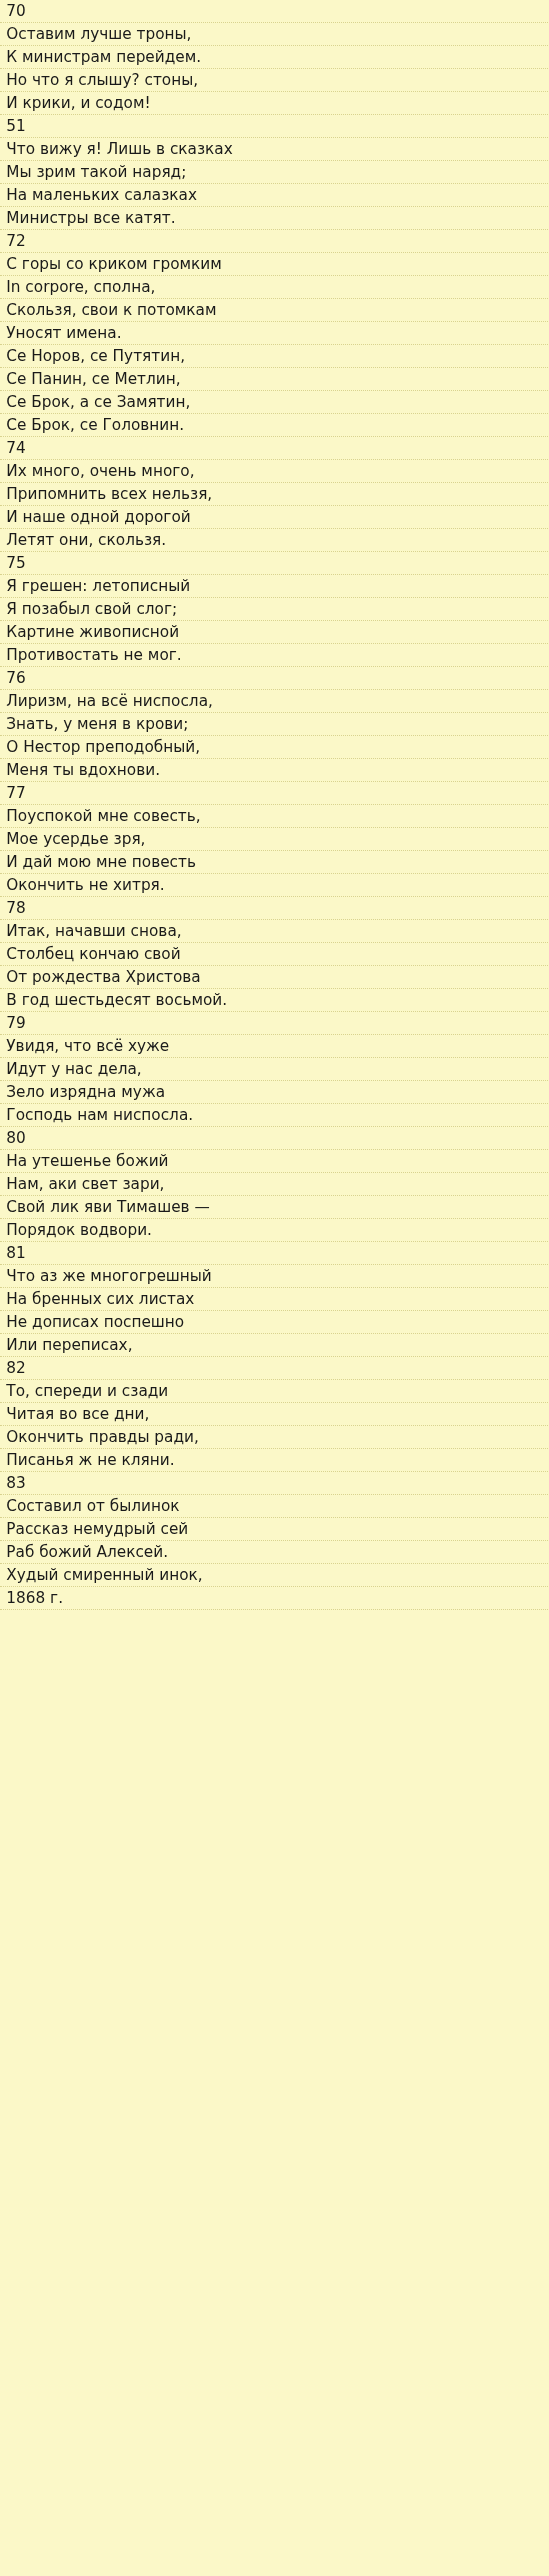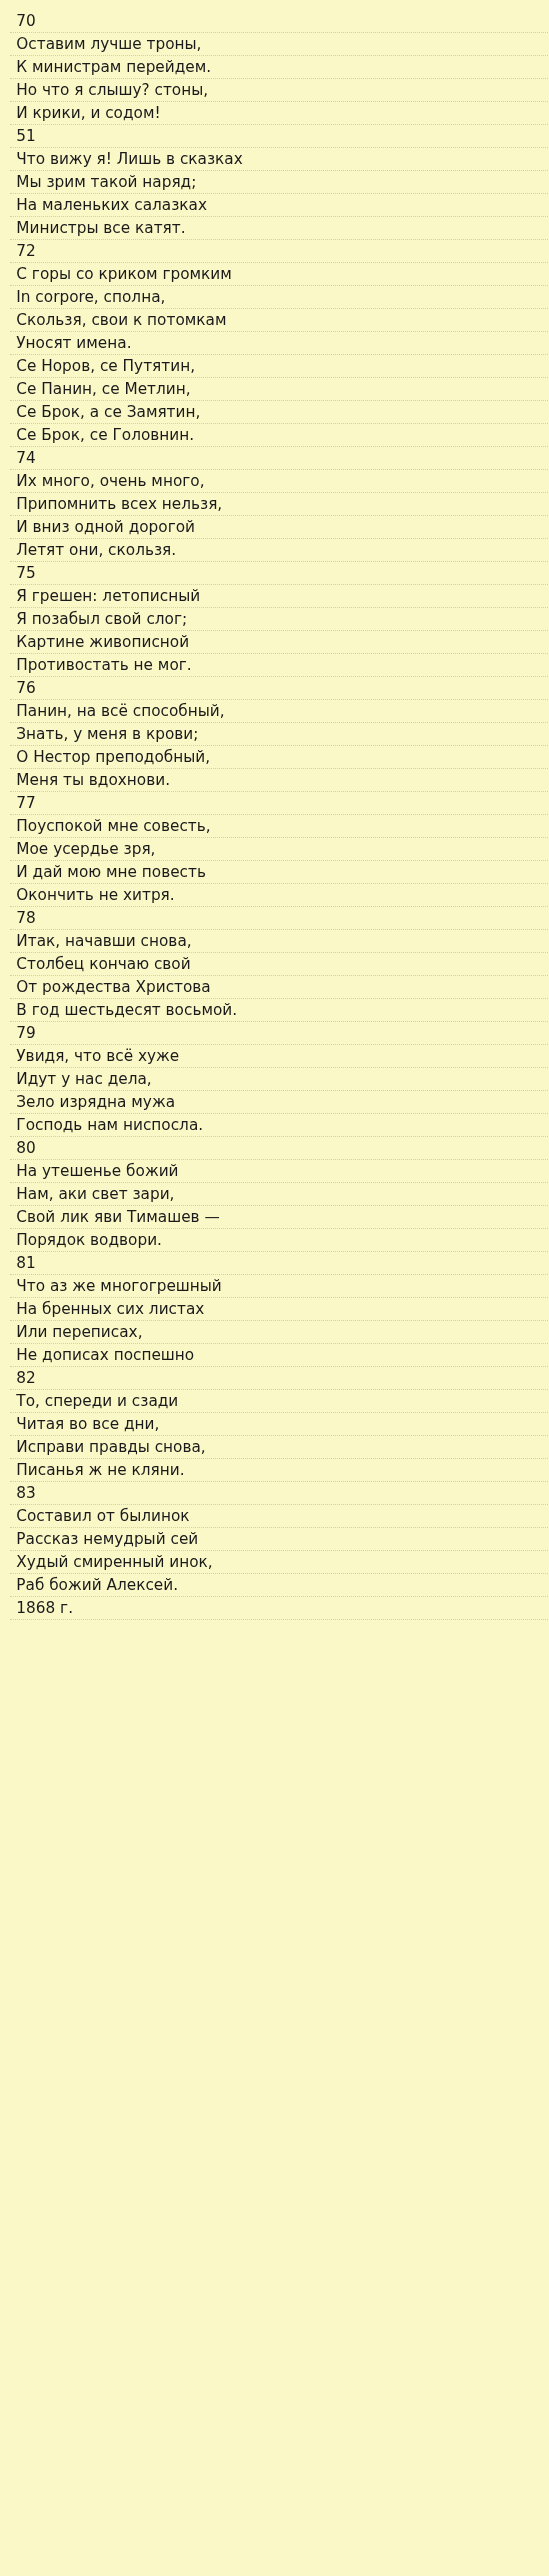--- a/index.html
+++ b/index.html
@@ -6,21 +6,21 @@
     margin: 0;
     padding: 0;
     background: #fbf8c8;
   }
   body {
     width: 550px;
     font-family: "DejaVu Sans", "Liberation Sans", sans-serif;
   }
   #poem {
     width: 518px;
-    padding: 10px;
+    padding: 0;
   }
   .line {
     box-sizing: border-box;
     width: 550px;
     height: 23px;
     line-height: 23px;
     padding-left: 6.3px;
     font-size: 15.3px;
     color: #1a1a1a;
     white-space: pre;
@@ -51,29 +51,29 @@
     <div class="line">In corpore, сполна,</div>
     <div class="line">Скользя, свои к потомкам</div>
     <div class="line">Уносят имена.</div>
     <div class="line">Се Норов, се Путятин,</div>
     <div class="line">Се Панин, се Метлин,</div>
     <div class="line">Се Брок, а се Замятин,</div>
     <div class="line">Се Брок, се Головнин.</div>
     <div class="line num">74</div>
     <div class="line">Их много, очень много,</div>
     <div class="line">Припомнить всех нельзя,</div>
-    <div class="line">И вниз одной дорогой</div>
+    <div class="line">И наше одной дорогой</div>
     <div class="line">Летят они, скользя.</div>
     <div class="line num">75</div>
     <div class="line">Я грешен: летописный</div>
     <div class="line">Я позабыл свой слог;</div>
     <div class="line">Картине живописной</div>
     <div class="line">Противостать не мог.</div>
     <div class="line num">76</div>
-    <div class="line">Панин, на всё способный,</div>
+    <div class="line">Лиризм, на всё ниспосла,</div>
     <div class="line">Знать, у меня в крови;</div>
     <div class="line">О Нестор преподобный,</div>
     <div class="line">Меня ты вдохнови.</div>
     <div class="line num">77</div>
     <div class="line">Поуспокой мне совесть,</div>
     <div class="line">Мое усердье зря,</div>
     <div class="line">И дай мою мне повесть</div>
     <div class="line">Окончить не хитря.</div>
     <div class="line num">78</div>
     <div class="line">Итак, начавши снова,</div>
@@ -86,27 +86,27 @@
     <div class="line">Зело изрядна мужа</div>
     <div class="line">Господь нам ниспосла.</div>
     <div class="line num">80</div>
     <div class="line">На утешенье божий</div>
     <div class="line">Нам, аки свет зари,</div>
     <div class="line">Свой лик яви Тимашев —</div>
     <div class="line">Порядок водвори.</div>
     <div class="line num">81</div>
     <div class="line">Что аз же многогрешный</div>
     <div class="line">На бренных сих листах</div>
+    <div class="line">Не дописах поспешно</div>
     <div class="line">Или переписах,</div>
-    <div class="line">Не дописах поспешно</div>
     <div class="line num">82</div>
     <div class="line">То, спереди и сзади</div>
     <div class="line">Читая во все дни,</div>
-    <div class="line">Исправи правды снова,</div>
+    <div class="line">Окончить правды ради,</div>
     <div class="line">Писанья ж не кляни.</div>
     <div class="line num">83</div>
     <div class="line">Составил от былинок</div>
     <div class="line">Рассказ немудрый сей</div>
+    <div class="line">Раб божий Алексей.</div>
     <div class="line">Худый смиренный инок,</div>
-    <div class="line">Раб божий Алексей.</div>
     <div class="line">1868 г.</div>
   </div>
 
 
 </body></html>

